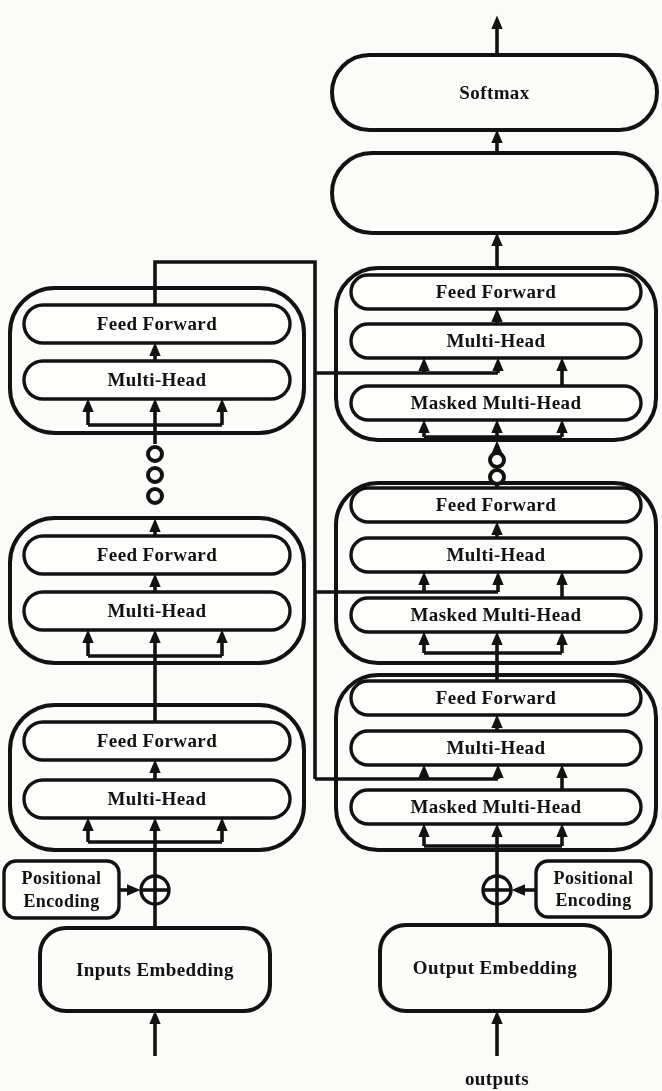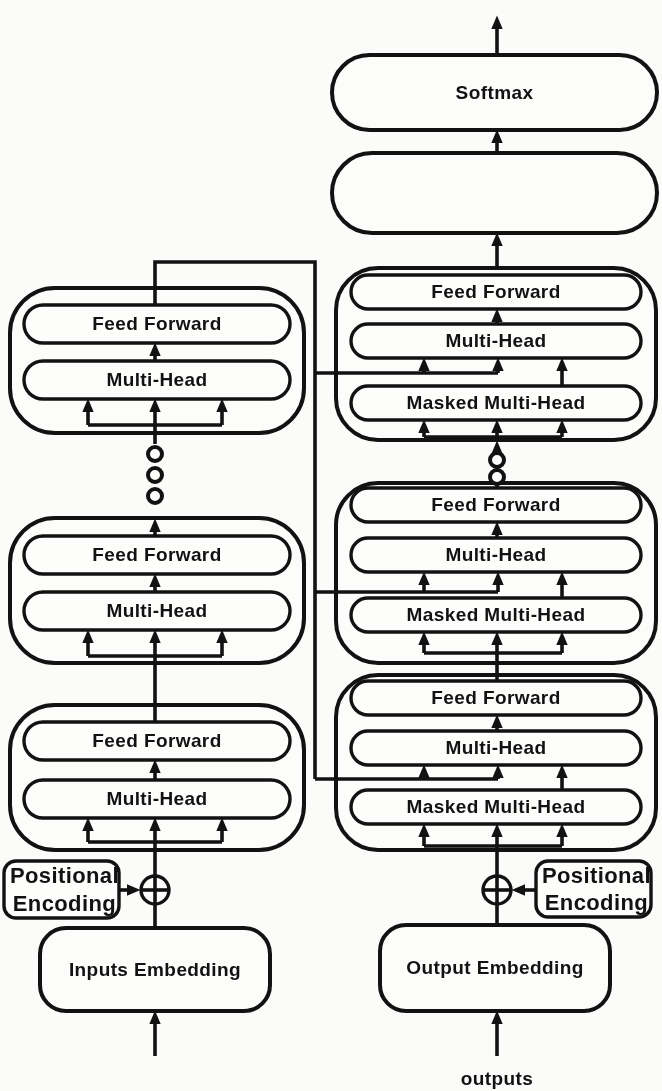--- a/index.html
+++ b/index.html
@@ -4,41 +4,41 @@
 <style>
   :root{
     --ink:#121212;
     --paper:#fbfbfa;
   }
   html,body{margin:0;padding:0;background:var(--paper);}
   .canvas{
     position:relative;
     width:662px;height:1091px;
     background:var(--paper);
-    font-family:Liberation Sans, sans-serif;
+    font-family:Liberation Serif, serif;
     color:var(--ink);
     overflow:hidden;
   }
   svg{position:absolute;left:0;top:0;}
   .shape{fill:#fcfcfb;stroke:var(--ink);stroke-width:4;}
   .pill{fill:#fdfdfc;stroke:var(--ink);stroke-width:3.4;}
   .ln{fill:none;stroke:var(--ink);stroke-width:3.6;}
   .dot{fill:#fdfdfc;stroke:var(--ink);stroke-width:4;}
   .lbl{
     position:absolute;
     display:flex;align-items:center;justify-content:center;
     text-align:center;
     font-weight:bold;
     font-size:19px;
     letter-spacing:.4px;
     color:var(--ink);
     line-height:1.25;
     white-space:nowrap;
   }
-  .lbl.small{font-size:22px;white-space:normal;justify-content:flex-end;}
+  .lbl.small{font-size:18px;white-space:normal;}
   .lbl.io{font-size:19px;}
   .pe-lines span{display:block;}
 </style>
 </head>
 <body>
 
 <div class="canvas">
 
   <svg width="662" height="1091" viewBox="0 0 662 1091">
     <defs>

